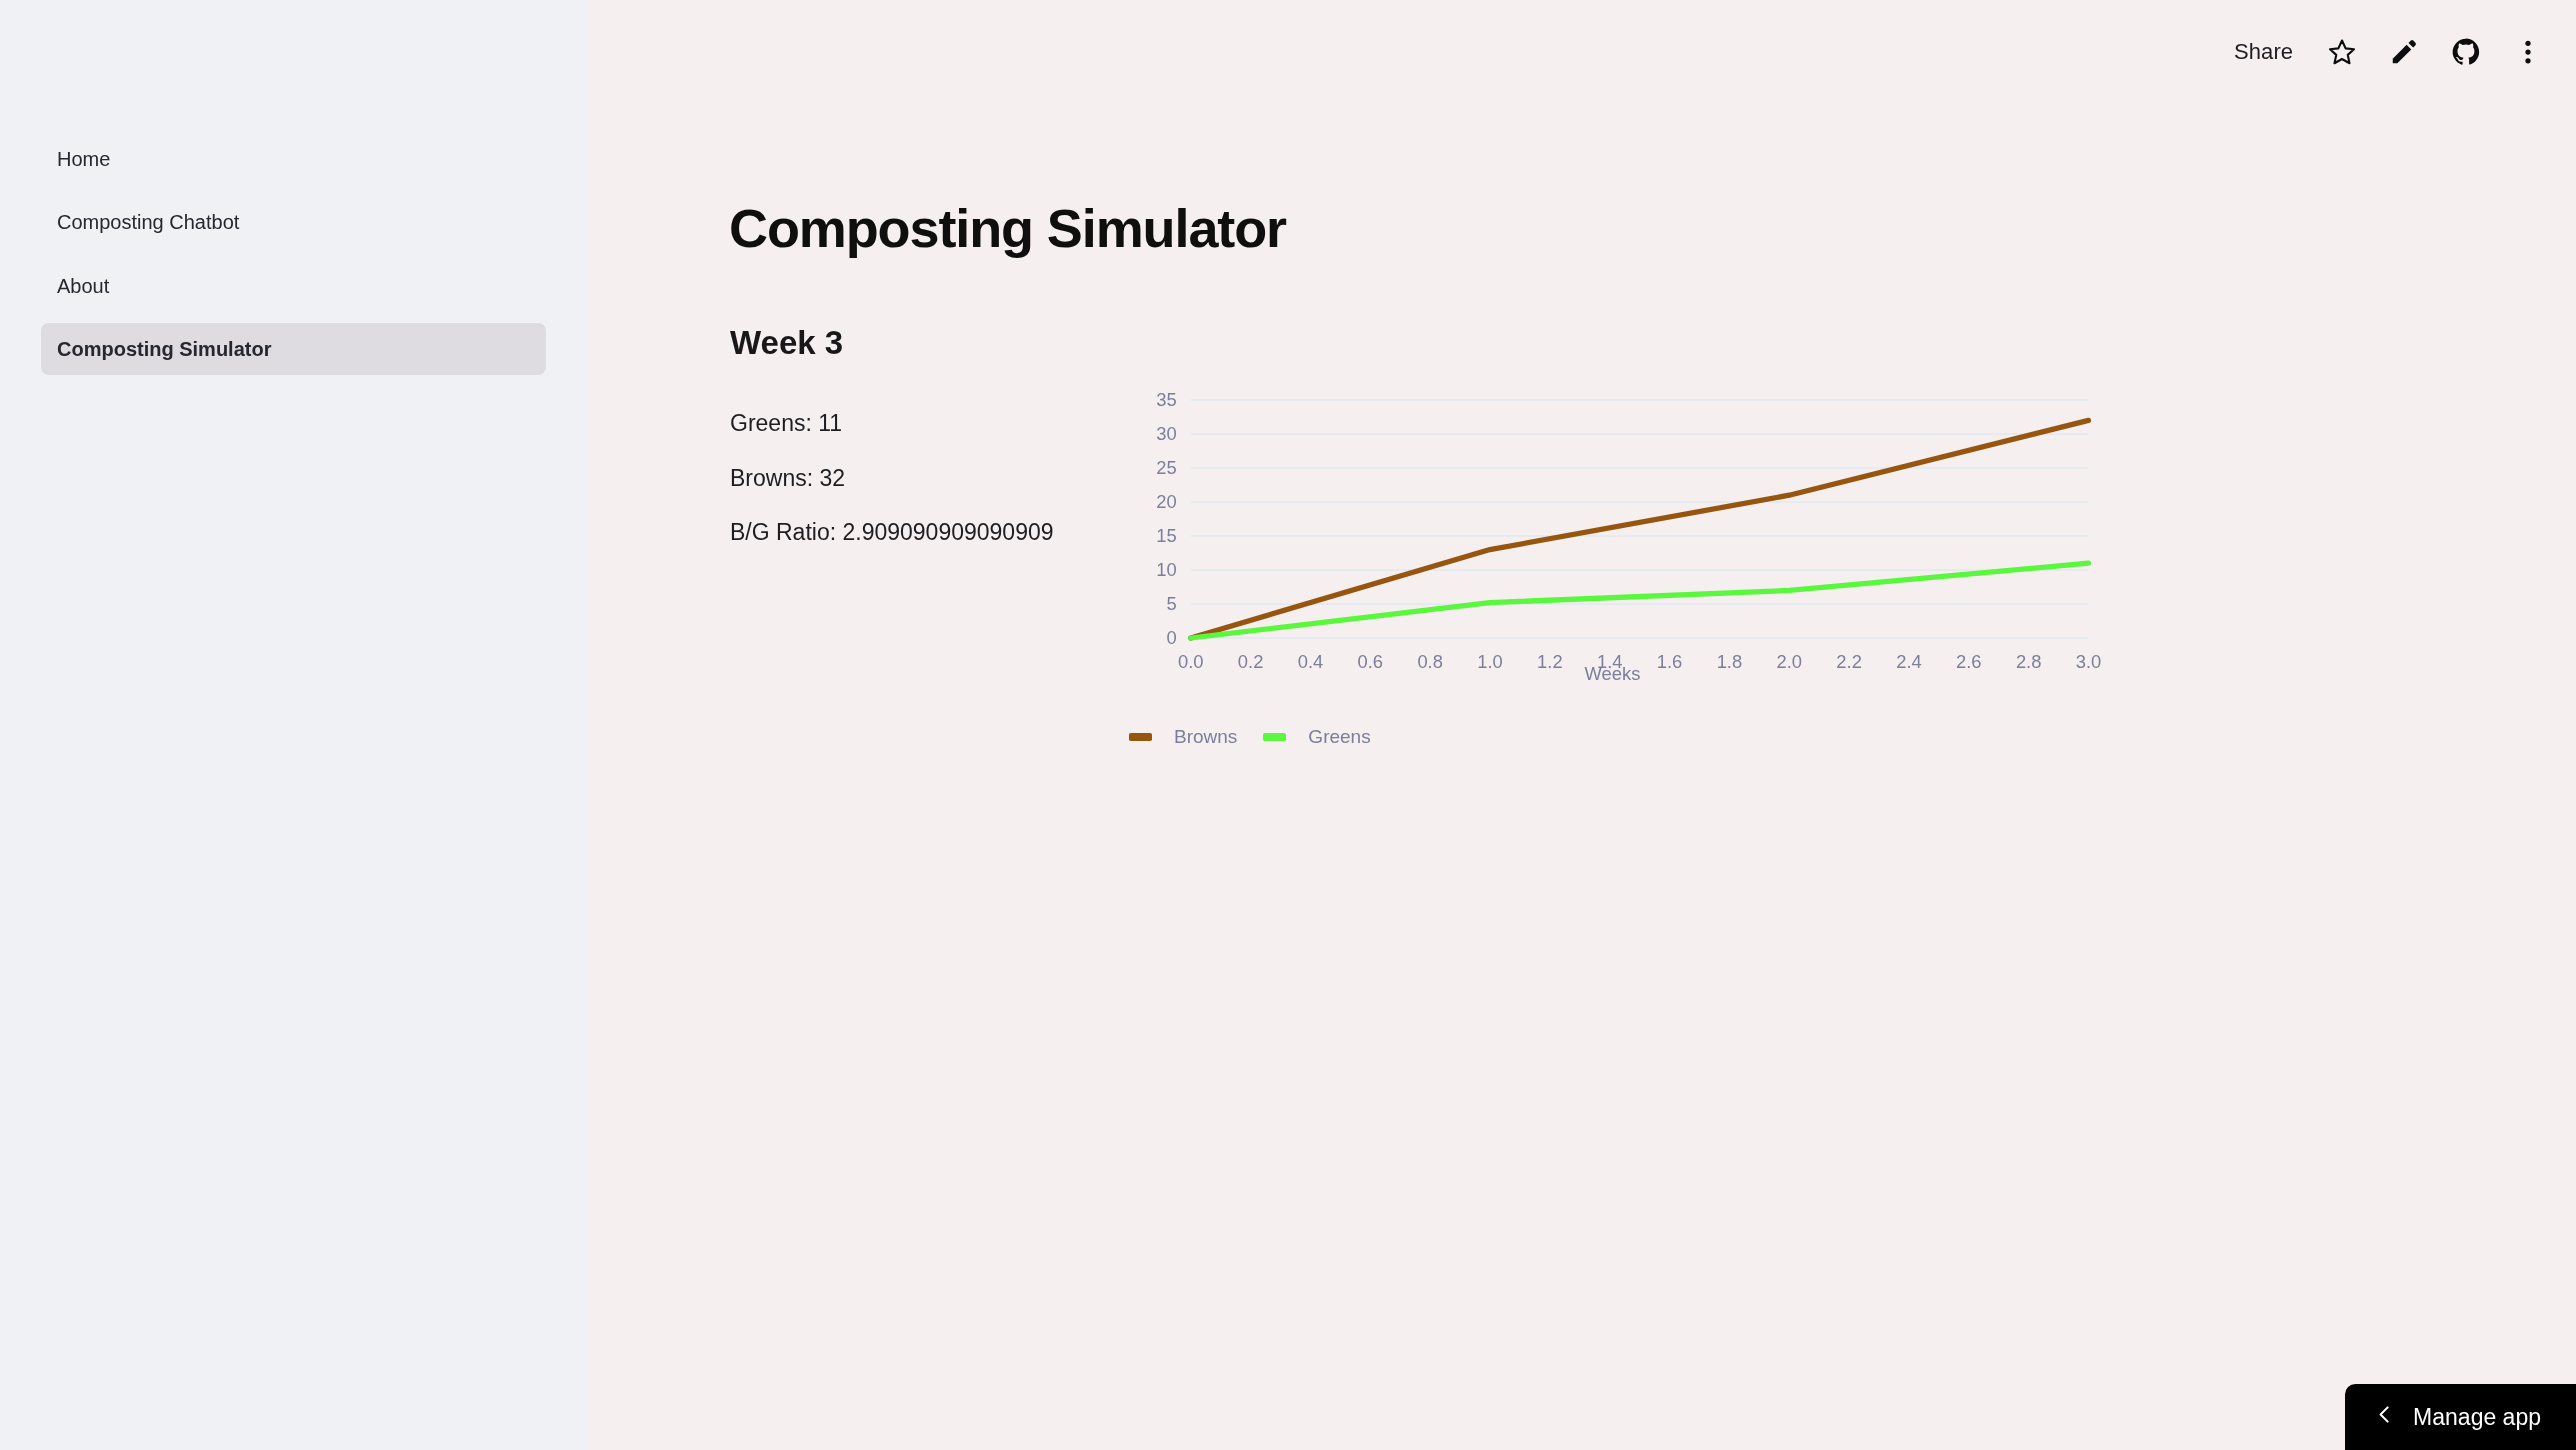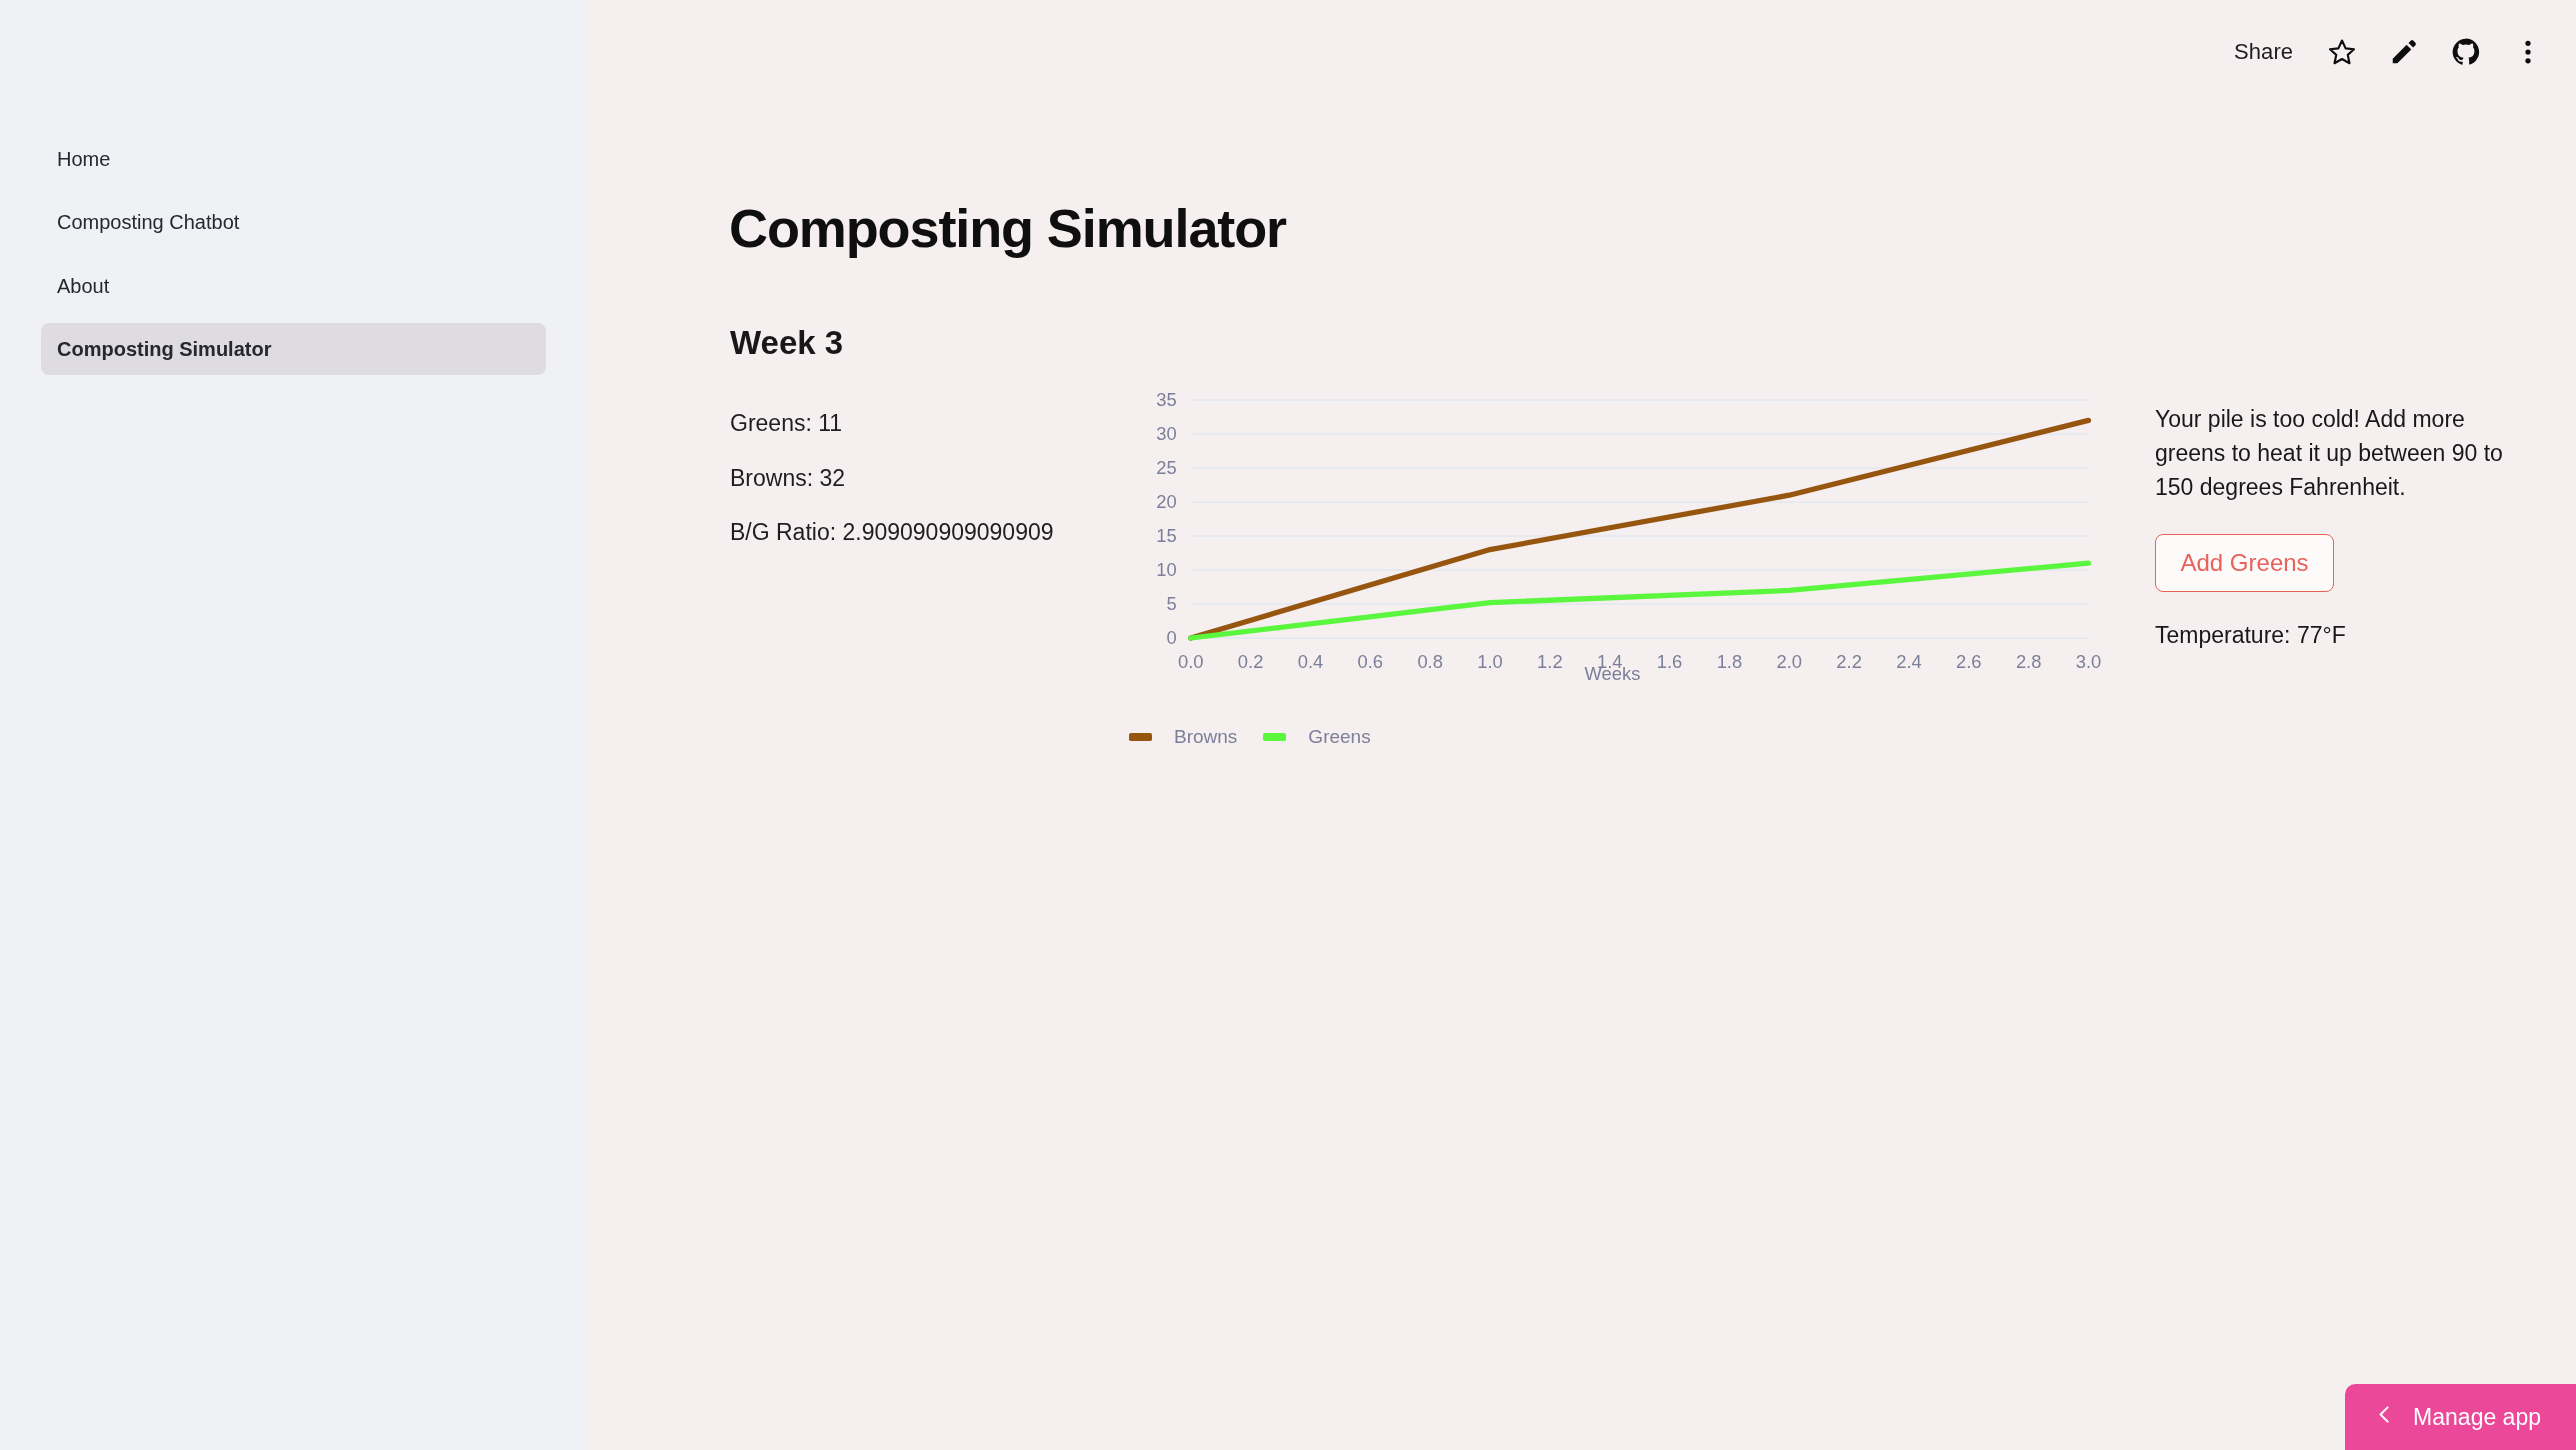--- a/index.html
+++ b/index.html
@@ -98,21 +98,21 @@
   }
   .temp-text {
     margin-top: 30px; font-size: 23px; color: #18181b;
   }
 
   
   .manage {
     position: absolute; right: 0; bottom: 0;
     height: 67px; padding: 0 35px 0 30px;
     display: flex; align-items: center; gap: 19px;
-    background: #ec4899; color: #ffffff;
+    background: #000000; color: #ffffff;
     border-top-left-radius: 10.5px;
     cursor: pointer;
   }
   .manage-label { font-size: 23px; color: #fff; white-space: nowrap; }
   .chev { width: 19px; height: 26px; display: block; }
 </style>
 </head>
 <body>
 
 <div id="app">
@@ -211,25 +211,20 @@
           <span class="legend-swatch" id="sw-browns" style="background: rgb(150, 86, 15);"></span>
           <span class="legend-text">Browns</span>
         </span>
         <span class="legend-item">
           <span class="legend-swatch" id="sw-greens" style="background: rgb(91, 247, 62);"></span>
           <span class="legend-text">Greens</span>
         </span>
       </div>
     </div>
 
-    <div class="advice">
-      <p class="advice-text">Your pile is too cold! Add more greens to heat it up between 90 to 150 degrees Fahrenheit.</p>
-      <button class="add-btn">Add Greens</button>
-      <p class="temp-text">Temperature: 77°F</p>
-    </div>
 
   </div>
 
   <div class="manage">
     <span class="chev">
       <svg viewBox="0 0 24 24" fill="none" stroke="#ffffff" stroke-width="2.6" stroke-linecap="round" stroke-linejoin="round">
         <polyline points="16,3 7,12 16,21"></polyline>
       </svg>
     </span>
     <span class="manage-label">Manage app</span>

